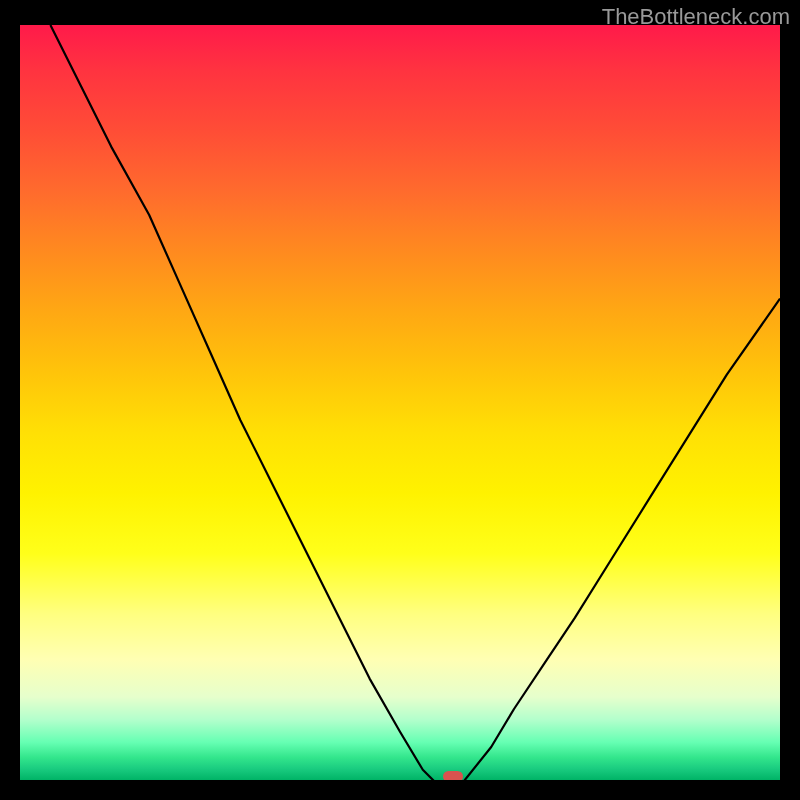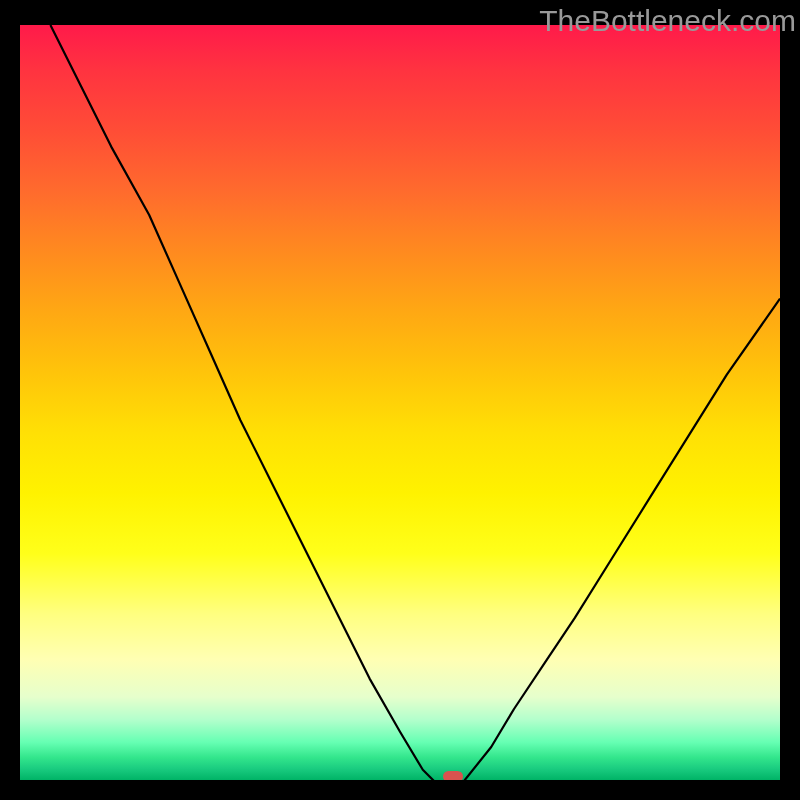--- a/index.html
+++ b/index.html
@@ -10,23 +10,23 @@
   body {
     width: 800px;
     height: 800px;
     background: #000;
     position: relative;
     font-family: Arial, sans-serif;
   }
   .attribution {
     position: absolute;
     top: 4px;
-    right: 4px;
+    right: 10px;
     color: #999;
-    font-size: 30px;
+    font-size: 22px;
     font-weight: normal;
     z-index: 10;
   }
   .plot-area {
     position: absolute;
     left: 20px;
     top: 25px;
     width: 760px;
     height: 755px;
     overflow: hidden;

